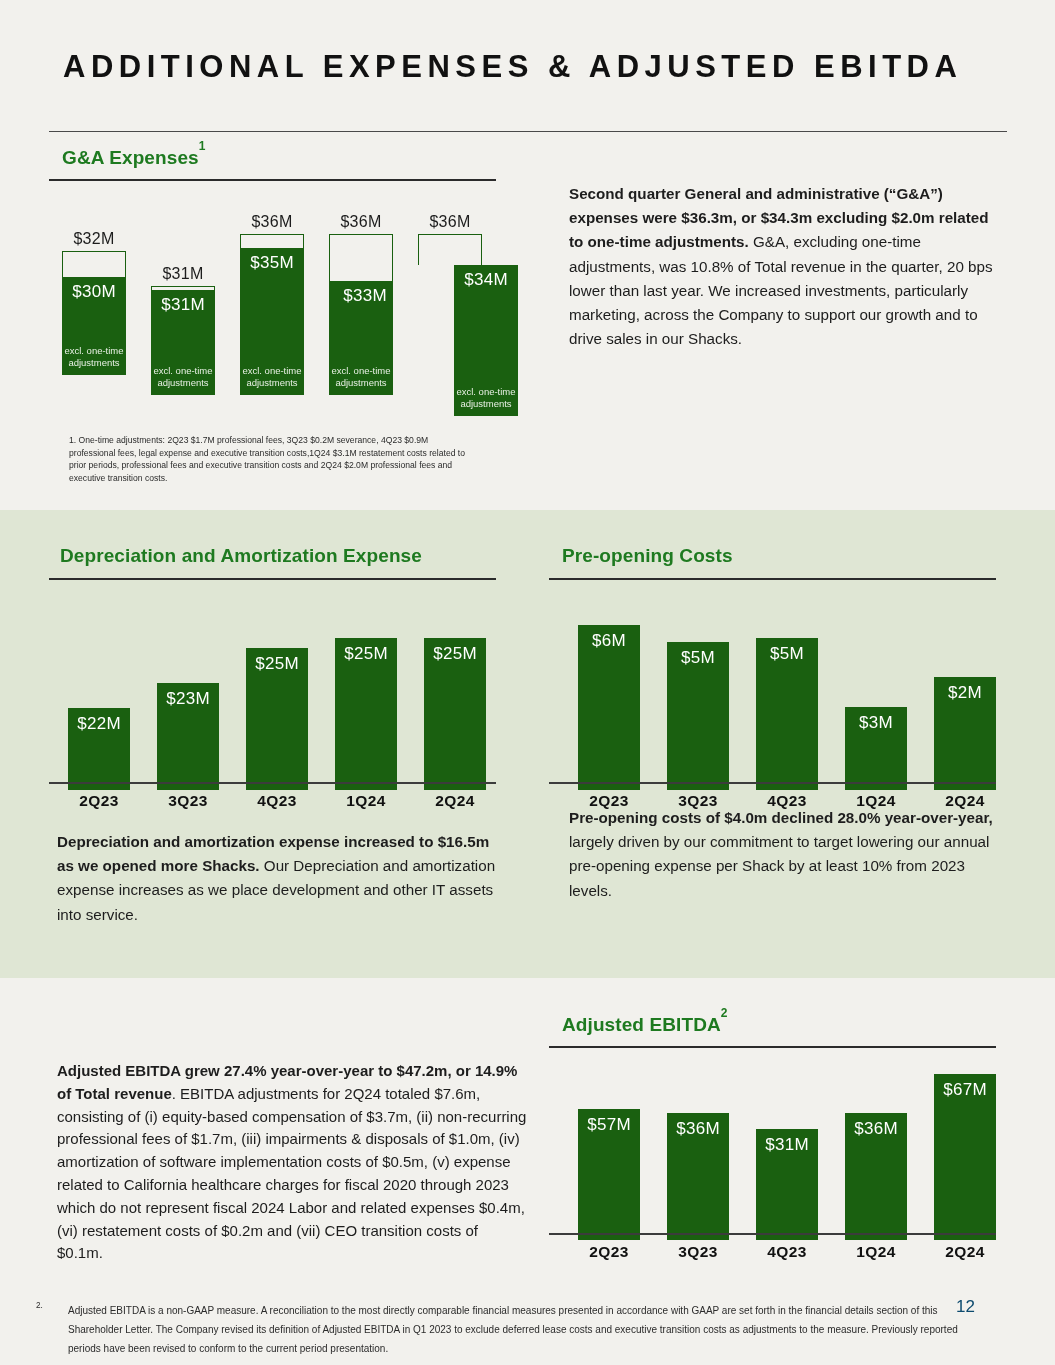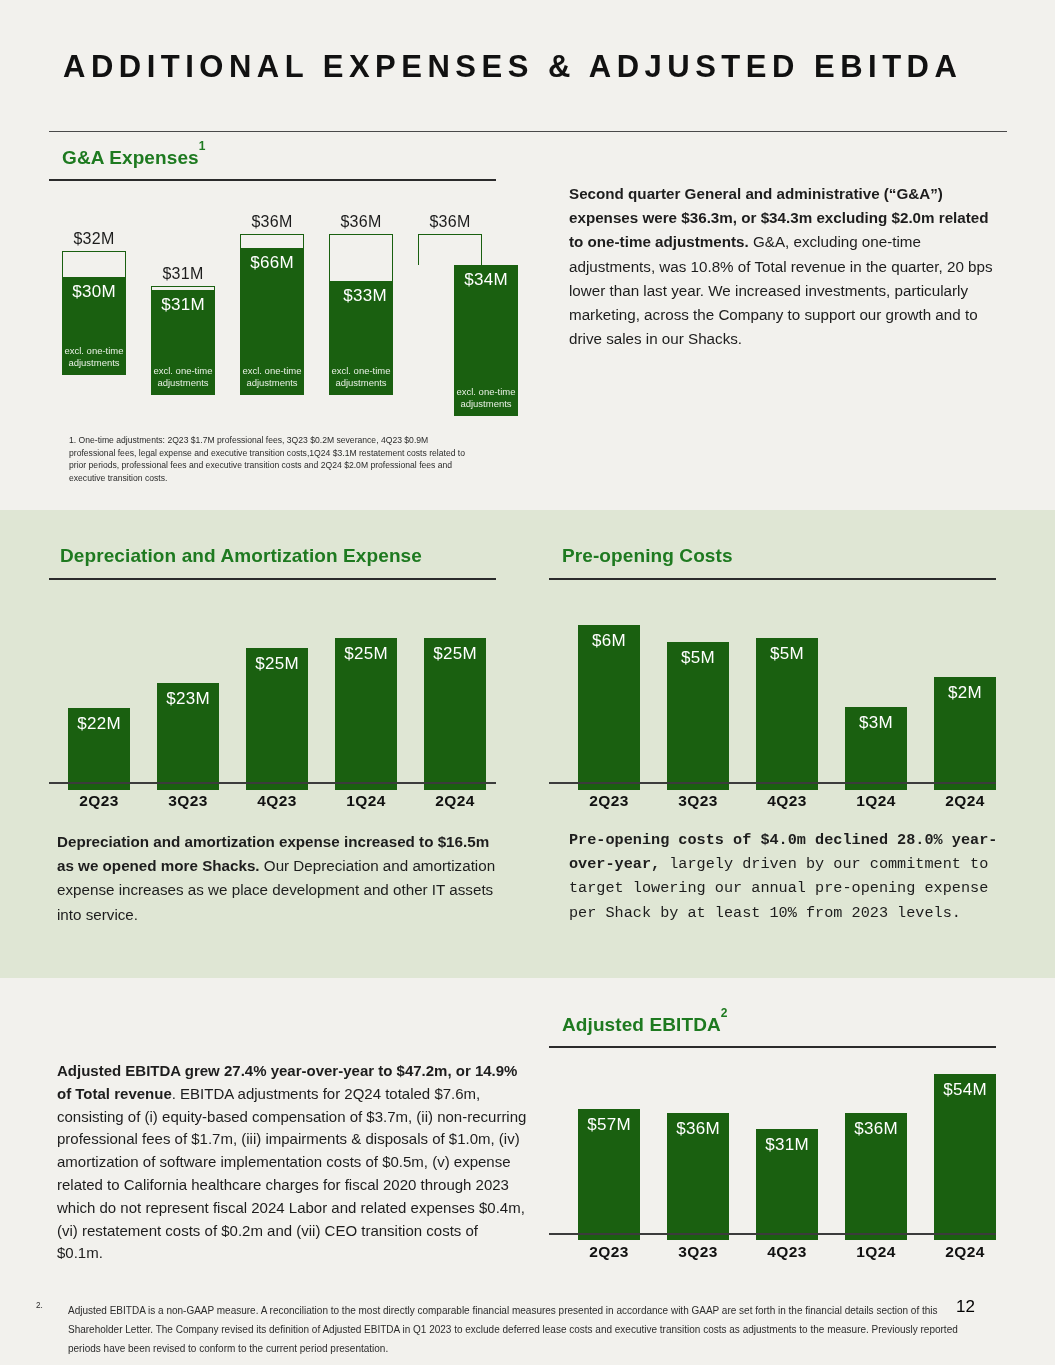--- a/index.html
+++ b/index.html
@@ -93,32 +93,32 @@
   #fn1 {
     position:absolute; left:69px; top:434px; width:400px;
     font-size:8.6px; line-height:12.6px; color:#2b2b2b;
   }
 
   
   .copy { position:absolute; font-size:15.2px; line-height:24.2px; color:#1d1d1d; }
   .copy b { font-weight:bold; }
   #copy-gna { left:569px; top:182px; width:425px; }
   #copy-da  { left:57px;  top:830px; width:450px; }
-  #copy-pre { left:569px; top:828px; width:442px;font-family:Liberation Mono, monospace; }
+  #copy-pre { left:569px; top:806px; width:442px; }
   #copy-ebitda { left:57px; top:1060px; width:470px; font-size:15px; line-height:22.8px; }
 
   
   #fn2-num { position:absolute; left:36px; top:1301px; font-size:8.2px; color:#2b2b2b; }
   #fn2 {
     position:absolute; left:68px; top:1301px; width:915px;
     font-size:10px; line-height:19px; color:#2b2b2b;
   }
   #page-num {
     position:absolute; left:956px; top:1297px;
-    font-size:17px; color:#000000;
+    font-size:17px; color:#0c4a6e;
   }
 </style>
 </head>
 <body>
 
 <div class="page-title">ADDITIONAL EXPENSES &amp; ADJUSTED EBITDA</div>
 <div class="title-rule"></div>
 
 <div class="green-band"></div>
 
@@ -150,21 +150,21 @@
           <div class="gna-excl">excl. one-time adjustments</div>
         </div>
       </div>
     </div>
 
     <div class="gna-slot" style="left:178px;">
       <div class="gna-toplabel">$36M</div>
       <div class="gna-stack" style="height:161px;">
         <div class="gna-white" style="height:14px;"></div>
         <div class="gna-green" style="height:147px;">
-          <div class="big">$66M</div>
+          <div class="big">$35M</div>
           <div class="gna-excl">excl. one-time adjustments</div>
         </div>
       </div>
     </div>
 
     <div class="gna-slot" style="left:267px;">
       <div class="gna-toplabel">$36M</div>
       <div class="gna-stack" style="height:161px;">
         <div class="gna-white" style="height:47px;"></div>
         <div class="gna-green" style="height:114px;padding-left:8px;">
@@ -310,21 +310,21 @@
         <span class="bar-val">$31M</span>
       </div>
     </div>
     <div class="bar-slot" style="left:285px; width:62px; height:127px;">
       <div class="bar" style="height:127px;">
         <span class="bar-val">$36M</span>
       </div>
     </div>
     <div class="bar-slot" style="left:374px; width:62px; height:166px;">
       <div class="bar" style="height:166px;">
-        <span class="bar-val">$54M</span>
+        <span class="bar-val">$67M</span>
       </div>
     </div>
   </div>
 </div>
 <div class="axis-line" style="left:549px; top:1233px; width:447px;"></div>
 <div class="cat-row" style="left:578px; top:1243px; width:440px;">
   <div class="cat" style="width:62px; margin-right:27px;">2Q23</div>
   <div class="cat" style="width:62px; margin-right:27px;">3Q23</div>
   <div class="cat" style="width:62px; margin-right:27px;">4Q23</div>
   <div class="cat" style="width:62px; margin-right:27px;">1Q24</div>

